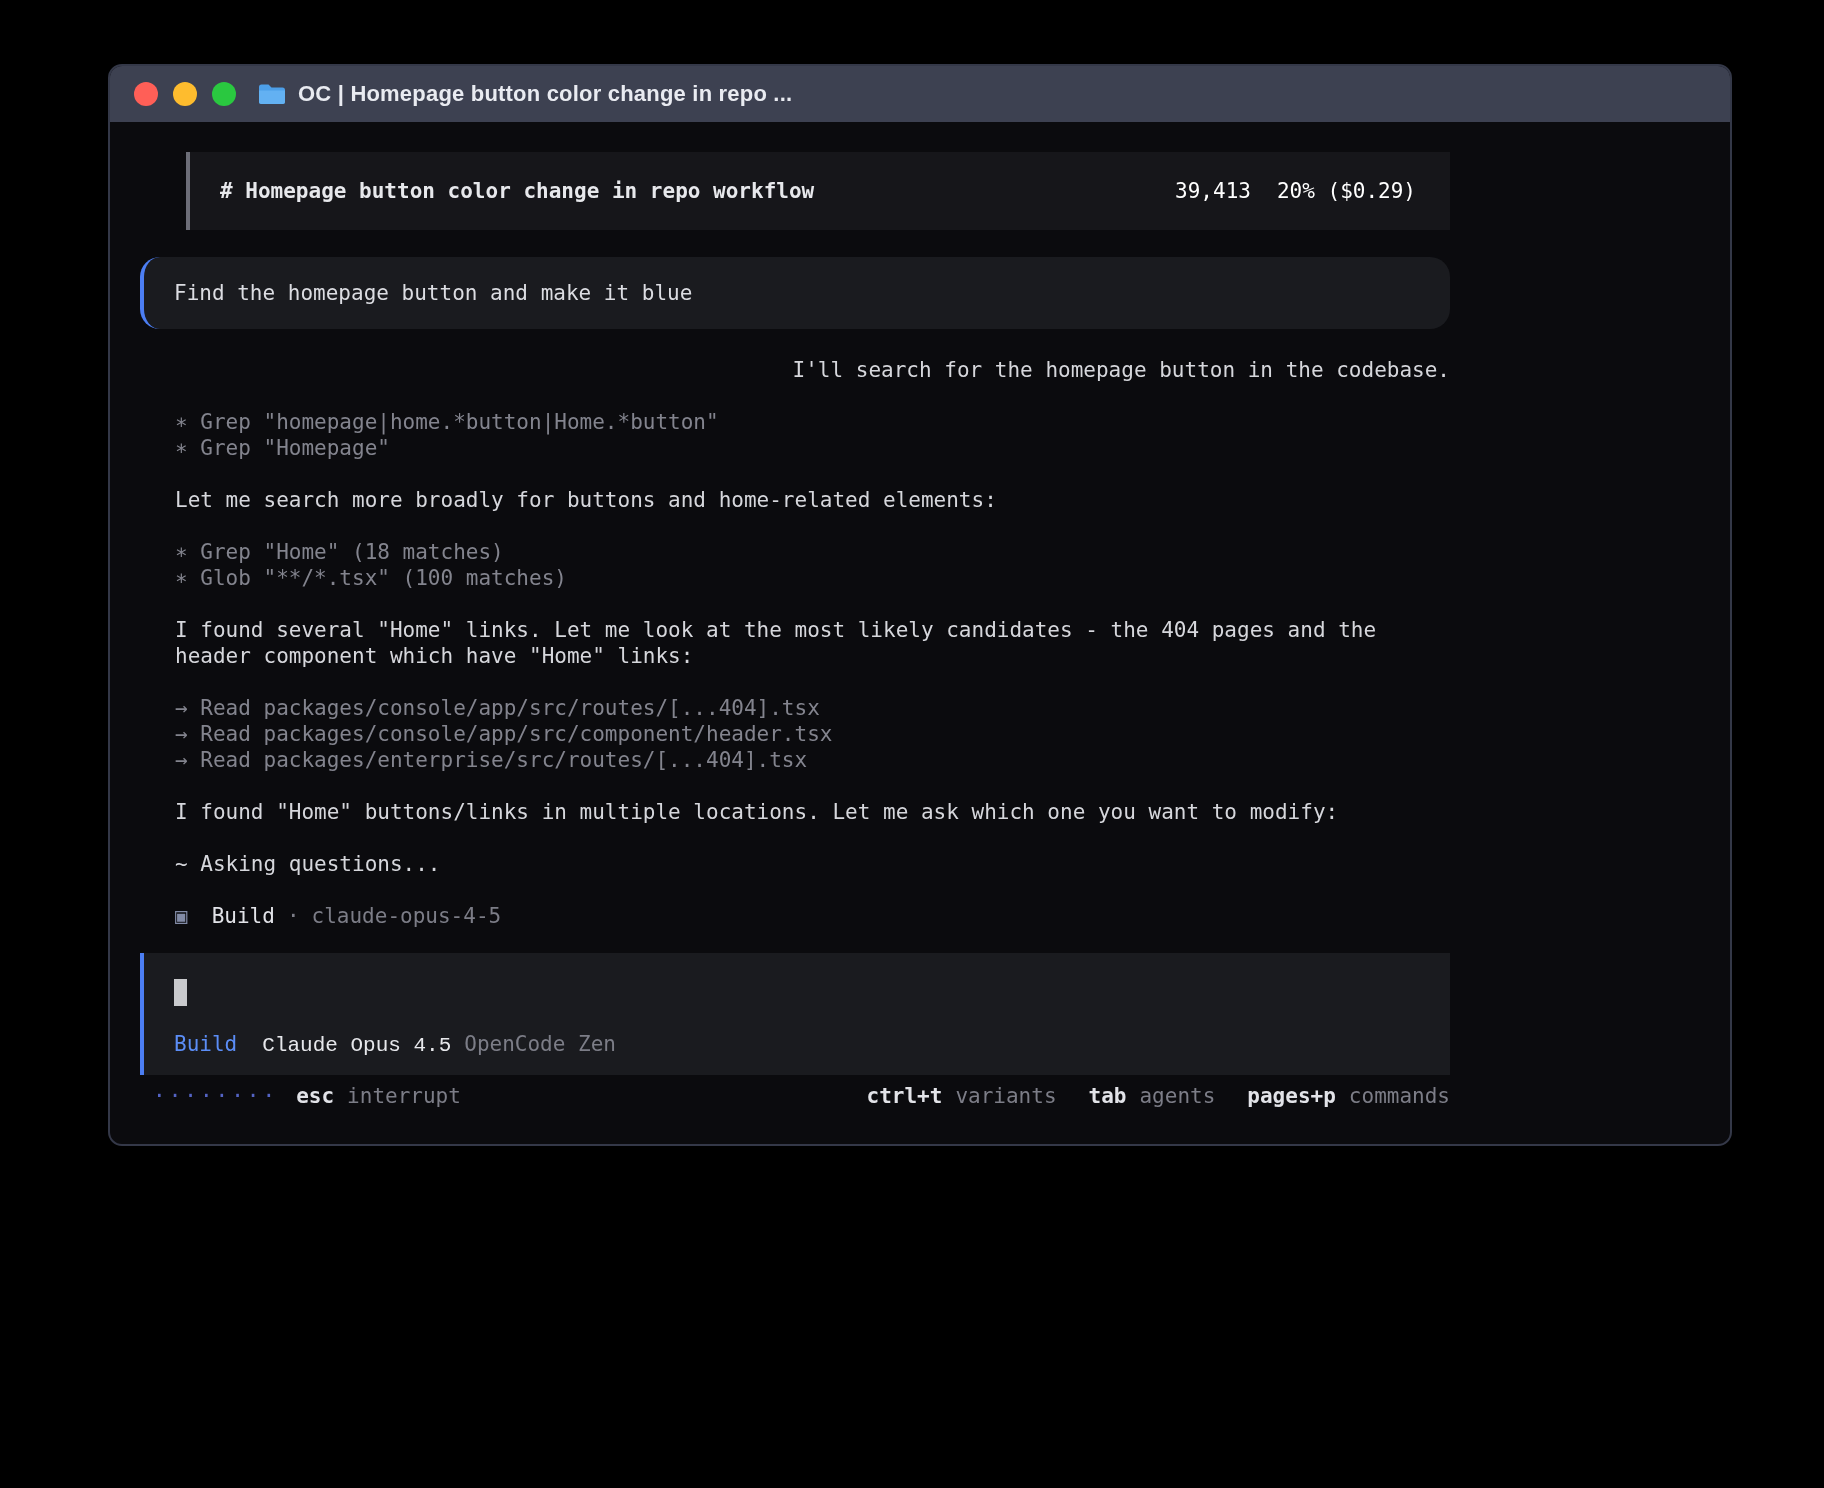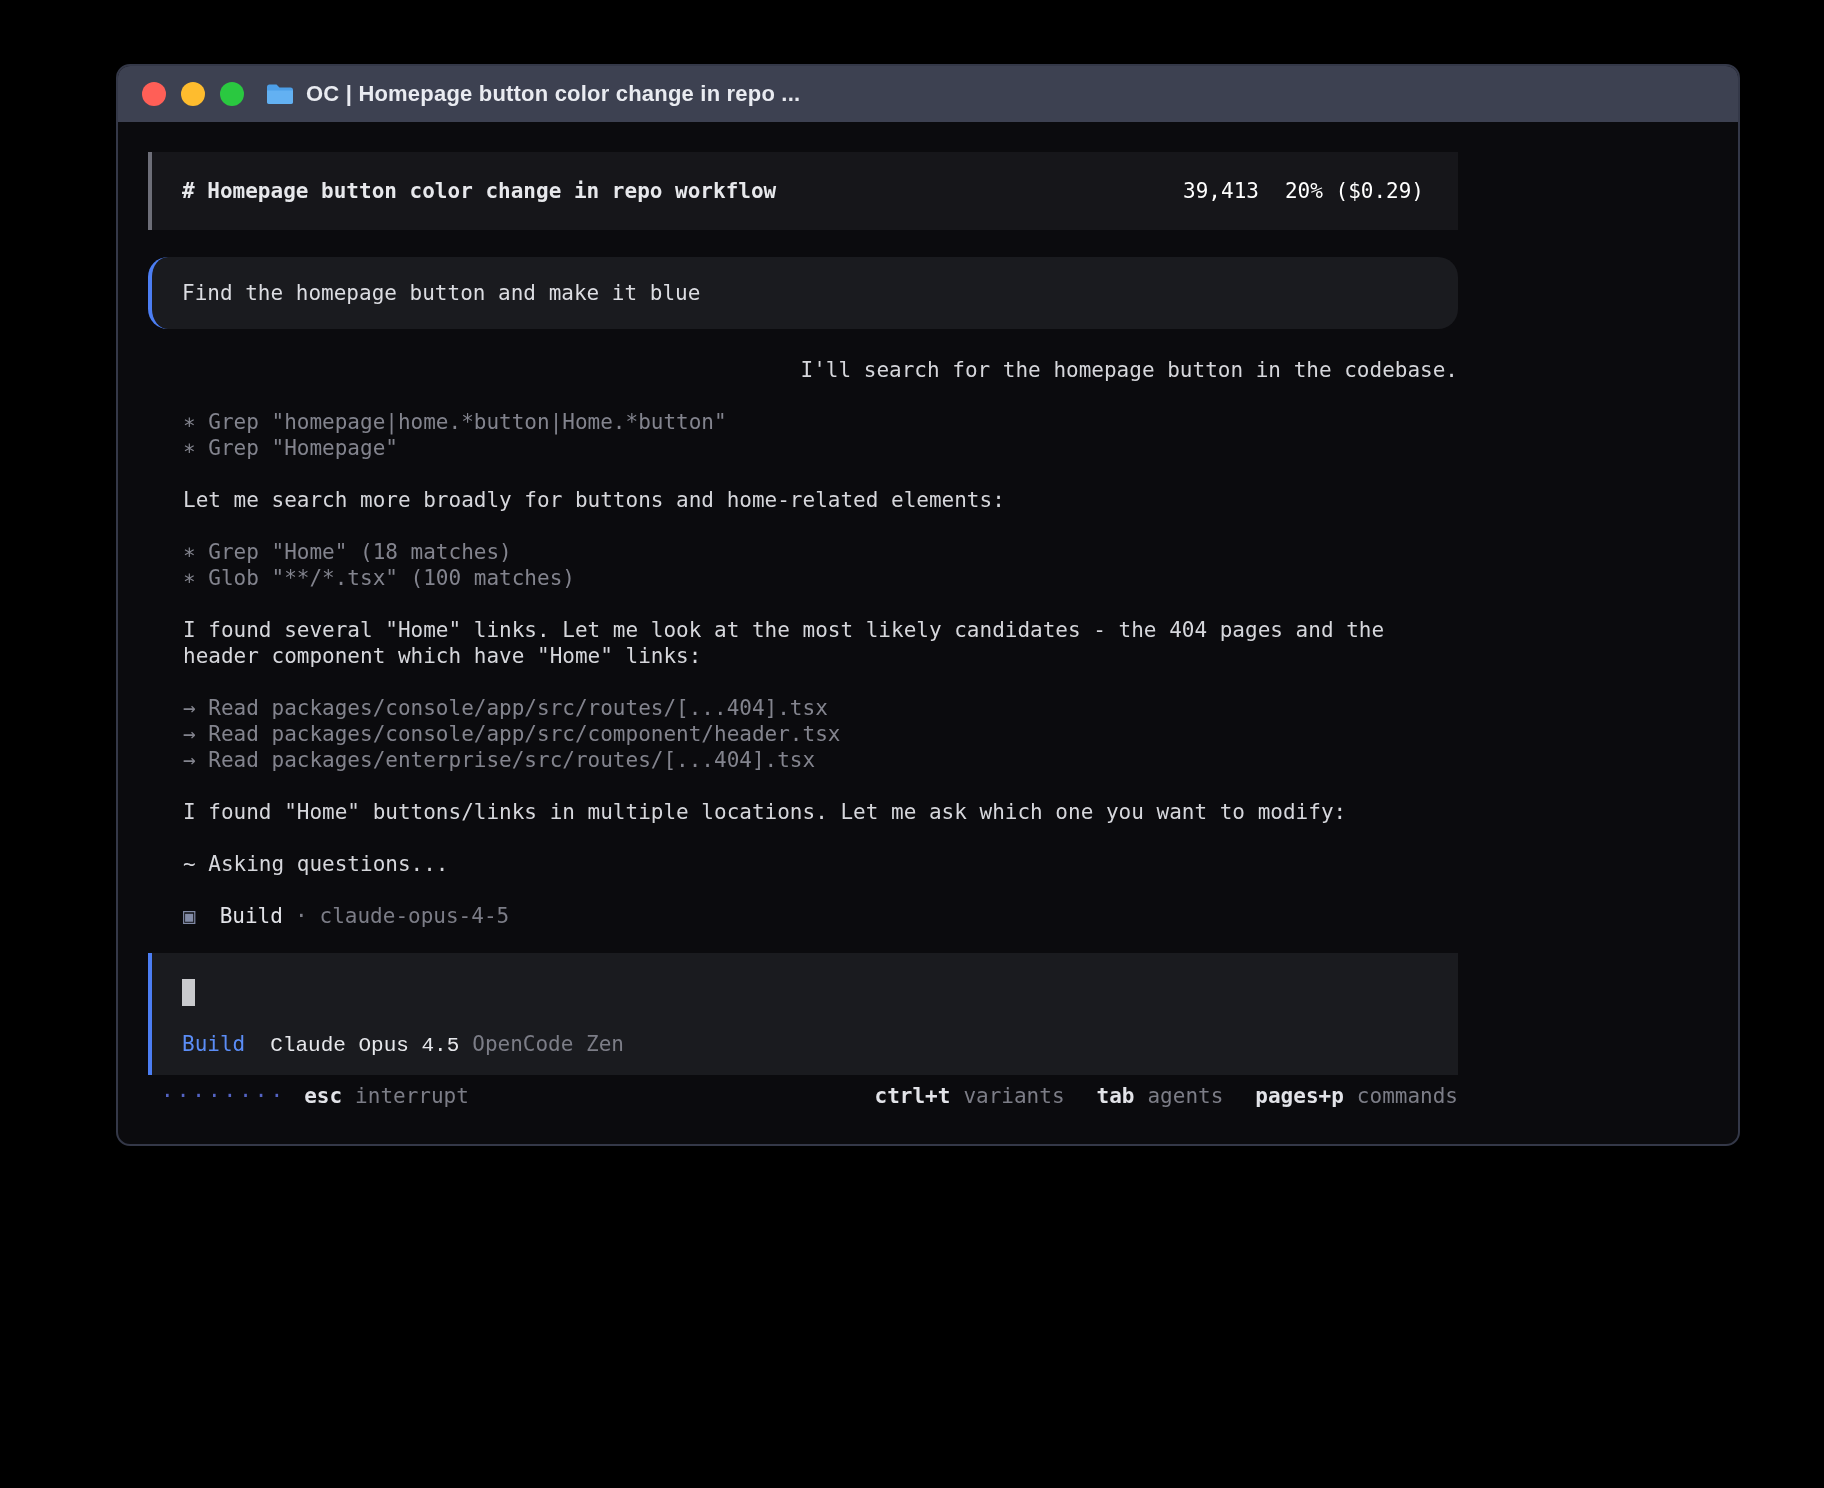--- a/index.html
+++ b/index.html
@@ -1,20 +1,20 @@
 <!DOCTYPE html>
 <html><head>
 <meta charset="utf-8">
 <style>
   * { margin: 0; padding: 0; box-sizing: border-box; }
   html, body { width: 1824px; height: 1488px; background: #000000; overflow: hidden; }
   body { font-family: "DejaVu Sans Mono", "Liberation Mono", monospace; }
 
   .window {
-    position: absolute; left: 116px; top: 64px; width: 1624px; height: 1082px;
+    position: absolute; left: 108px; top: 64px; width: 1624px; height: 1082px;
     background: #0b0b0e; border-radius: 14px; overflow: hidden;
     border: 2px solid #343848;
     box-shadow: 0 18px 50px rgba(0,0,0,0.8);
   }
 
   
   .titlebar {
     height: 56px; background: #3d4151; display: flex; align-items: center;
     padding: 0 24px; gap: 0;
   }
@@ -31,20 +31,21 @@
   }
 
   
   .term { padding: 30px 0 0 30px; font-size: 21px; line-height: 26px; color: #d8d9de; }
   .content { width: 1310px; }
 
   .header-block {
     height: 78px; background: #16161a; border-left: 4px solid #6d6e78;
     display: flex; align-items: center; justify-content: space-between;
     padding: 0 34px 0 30px;
+    margin-left: 46px;
   }
   .header-title { font-weight: bold; color: #e7e8ec; }
   .header-meta { display: flex; gap: 26px; color: #ffffff; }
 
   .user-block {
     margin-top: 27px; height: 72px; background: #1a1b1f;
     border-left: 4px solid #4c7ef3; display: flex; align-items: center;
     padding: 0 30px; color: #dcdde2; border-radius: 20px;
   }
 

